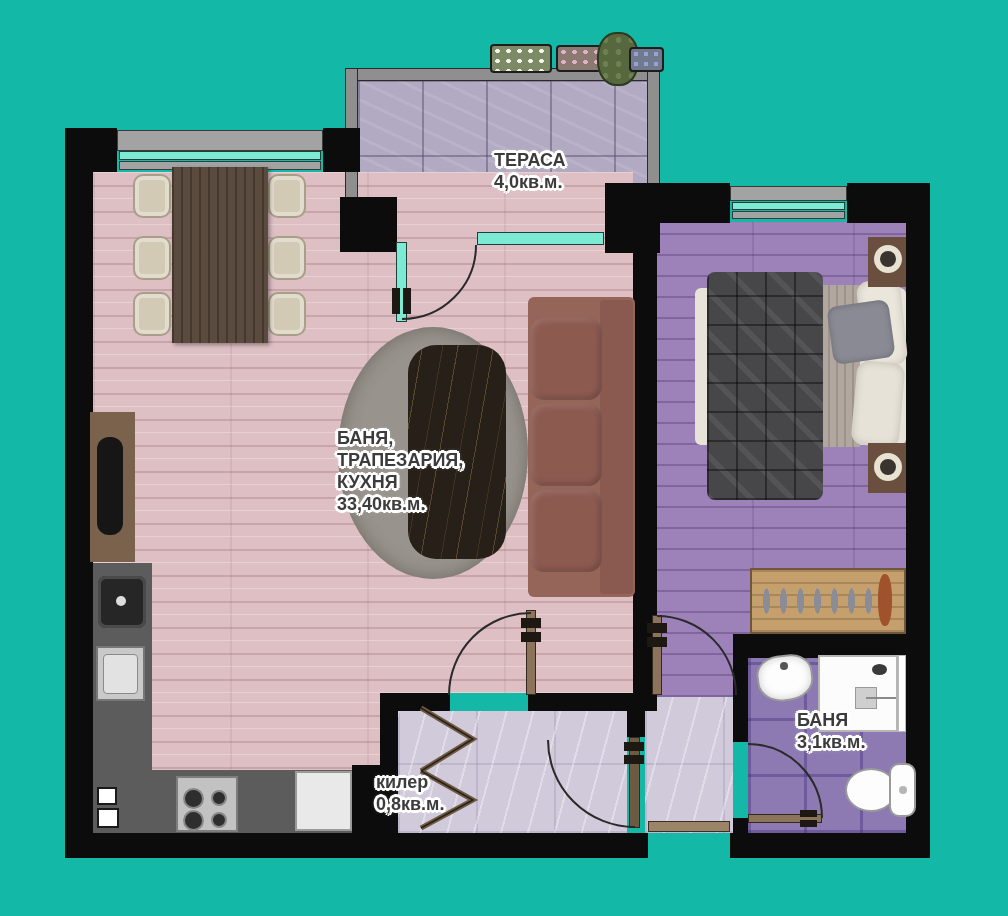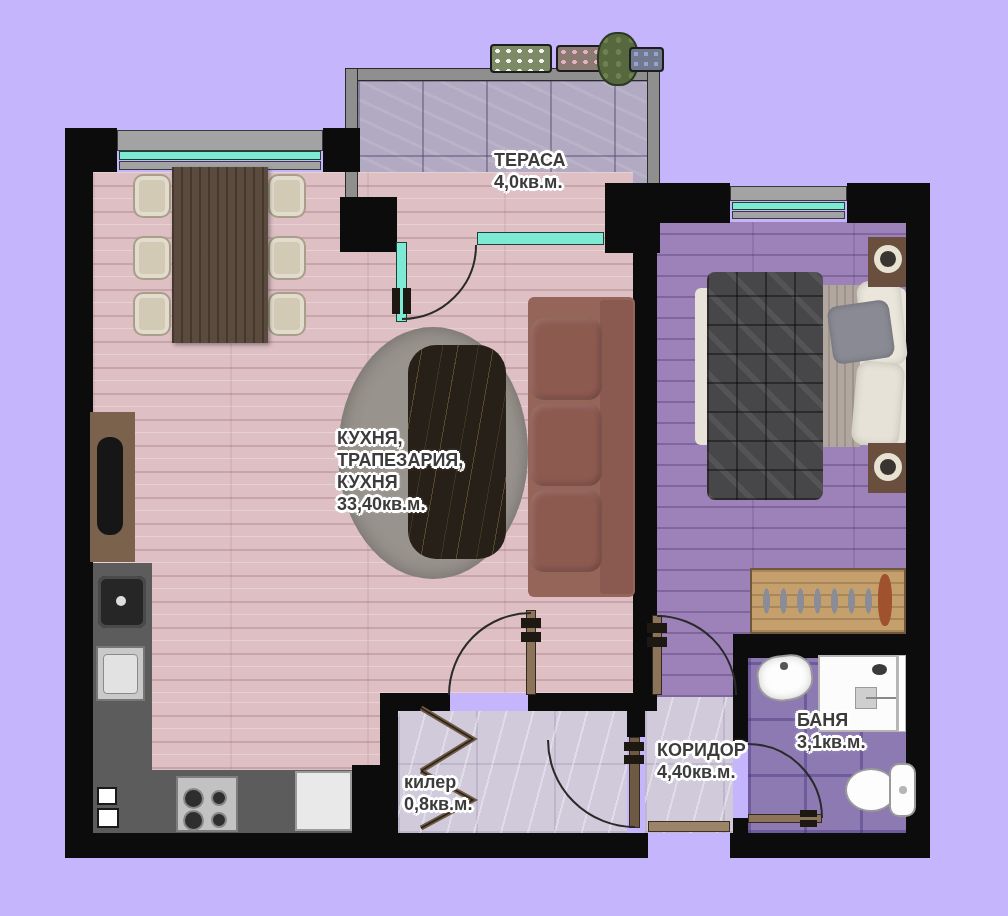--- a/index.html
+++ b/index.html
@@ -1,16 +1,16 @@
 <!DOCTYPE html>
 <html><head>
 <meta charset="utf-8">
 <style>
   html,body{margin:0;padding:0;background:#ffffff;}
-  #plan{position:relative;width:1008px;height:916px;background:#c4b5fd;overflow:hidden;
+  #plan{position:relative;width:1008px;height:916px;background:#14b8a6;overflow:hidden;
         font-family:"Liberation Sans",sans-serif;}
   .abs{position:absolute;}
   .wall{position:absolute;background:#0c0c0c;}
   .rail{position:absolute;background:#8f8f8f;border:1px solid #2a2a2a;box-sizing:border-box;}
   .glass{position:absolute;background:#7debd3;border:1px solid #1f3f38;box-sizing:border-box;}
   .frame-gray{position:absolute;background:#a3a3a3;border:1px solid #3a3a3a;box-sizing:border-box;}
 
   
   .floor{position:absolute;}
   .floor-living{background-color:#ddbfc4;
@@ -199,36 +199,32 @@
     <path d="M635 827 A87 87 0 0 1 548 740" fill="none" stroke="#2a2a2a" stroke-width="2"></path>
     <path d="M748 744 A74 74 0 0 1 822 818" fill="none" stroke="#2a2a2a" stroke-width="2"></path>
   </svg>
 
   <div class="lbl" style="left:494px;top:150px;">
     <div>ТЕРАСА</div>
     <div>4,0кв.м.</div>
   </div>
 
   <div class="lbl" style="left:337px;top:428px;">
-    <div>КУХНЯ,</div>
+    <div>БАНЯ,</div>
     <div>ТРАПЕЗАРИЯ,</div>
     <div>КУХНЯ</div>
     <div>33,40кв.м.</div>
   </div>
 
 
-  <div class="lbl" style="left:404px;top:772px;">
+  <div class="lbl" style="left:376px;top:772px;">
     <div>килер</div>
     <div>0,8кв.м.</div>
   </div>
 
 
-  <div class="lbl" style="left:657px;top:740px;">
-    <div>КОРИДОР</div>
-    <div>4,40кв.м.</div>
-  </div>
 
   <div class="lbl" style="left:797px;top:710px;">
     <div>БАНЯ</div>
     <div>3,1кв.м.</div>
   </div>
 
 </div>
 
 </body></html>

